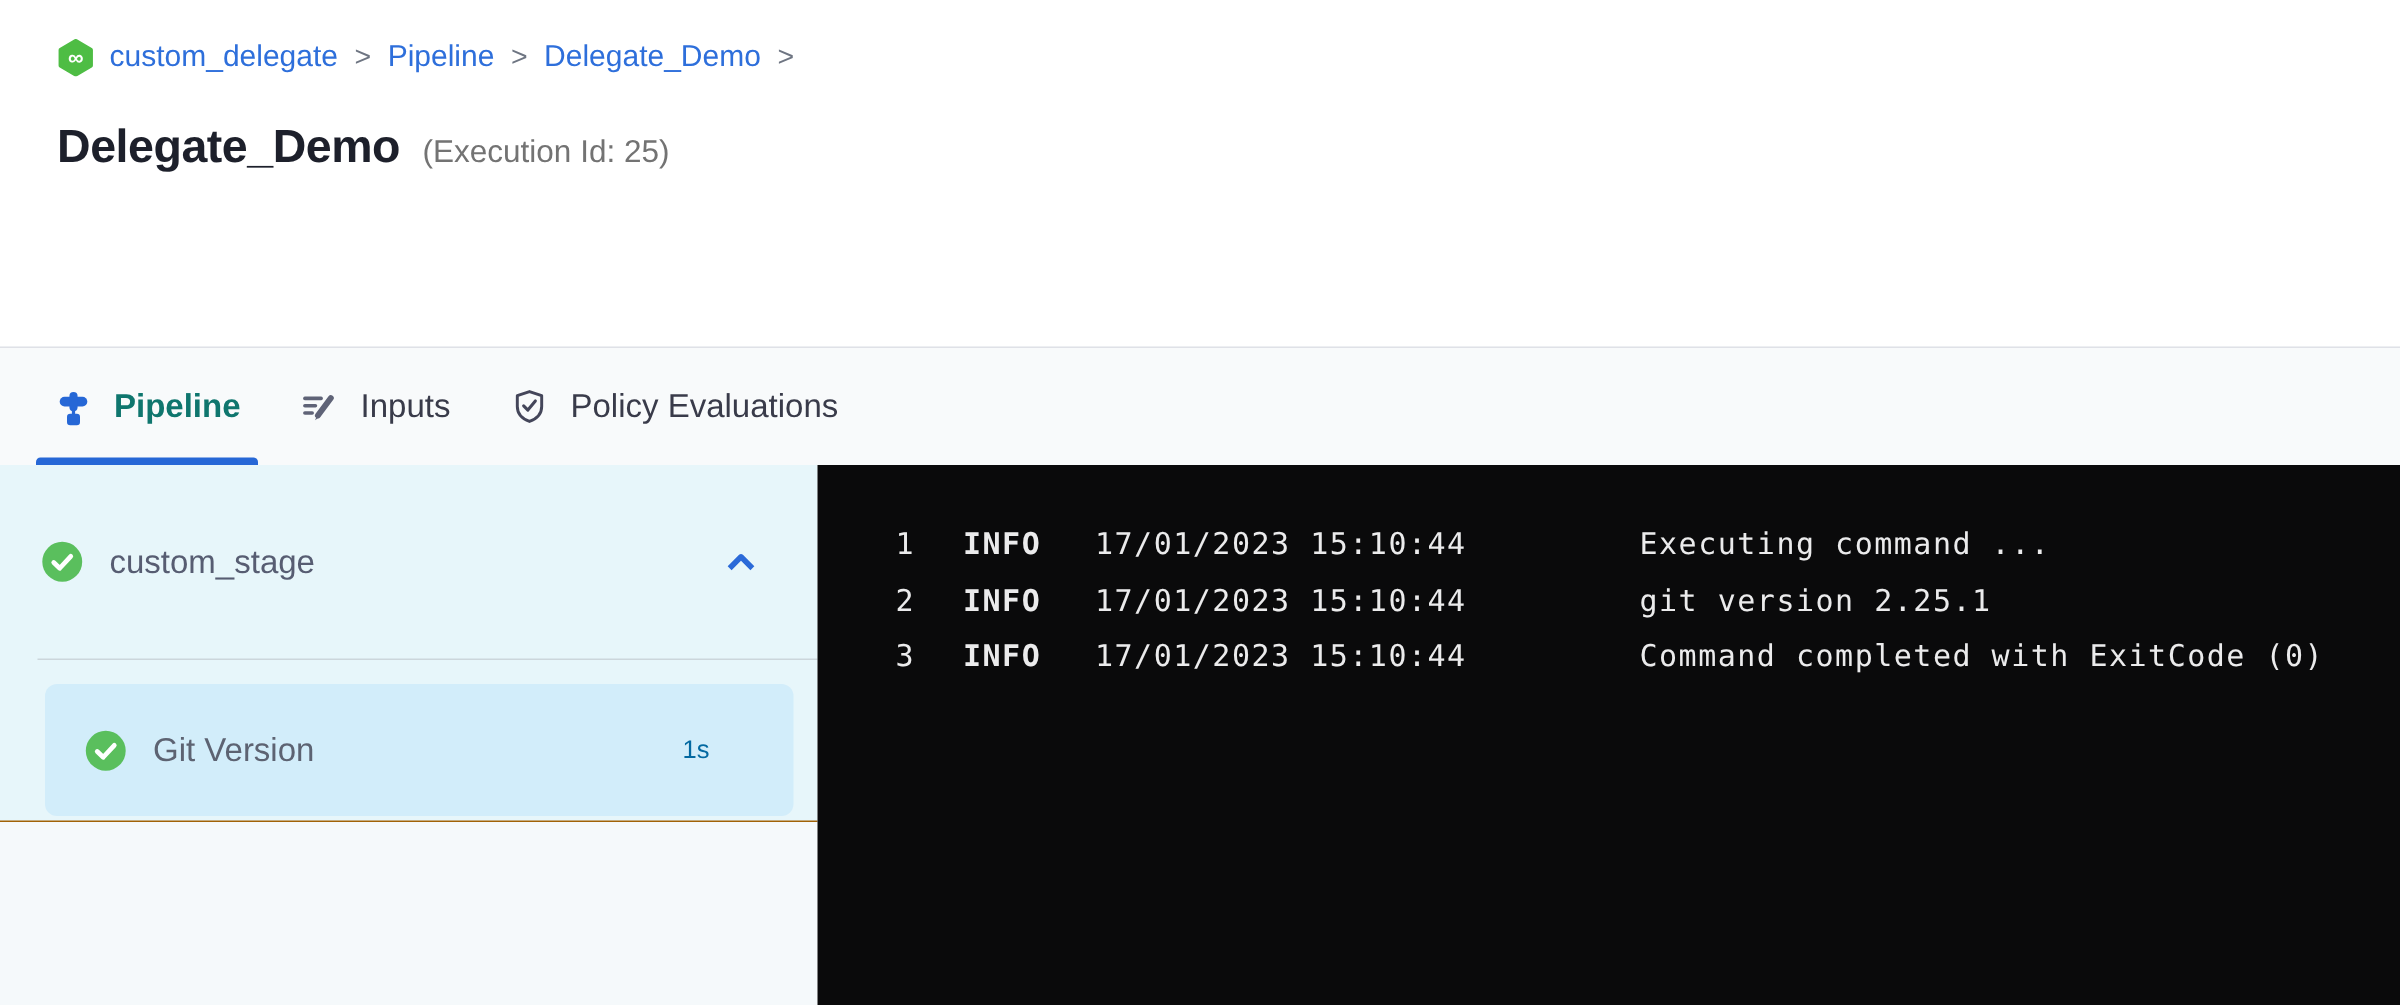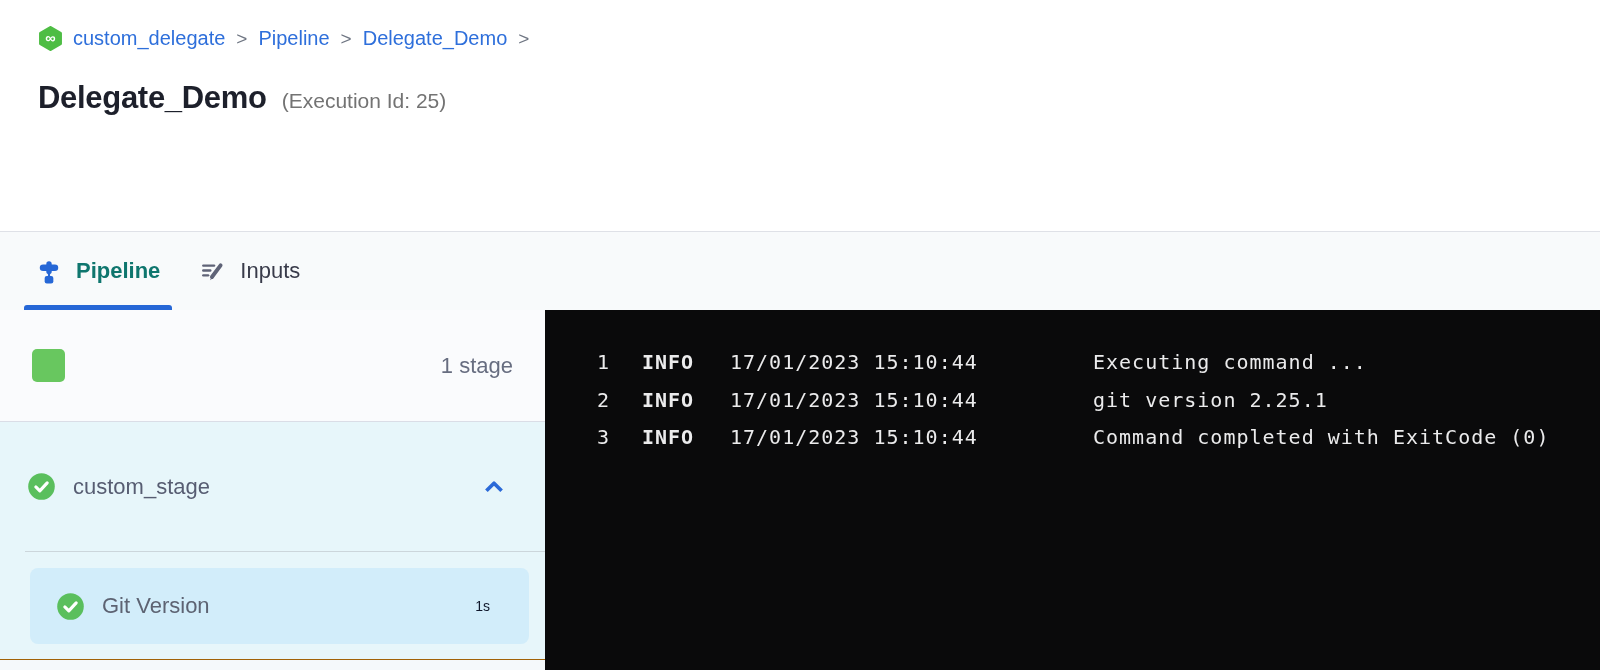--- a/index.html
+++ b/index.html
@@ -36,24 +36,24 @@
                  display: flex; align-items: center; padding: 0 32px; }
   .stage-square { width: 33px; height: 33px; border-radius: 5px; background: #68c75f; }
   .stage-count { margin-left: auto; font-size: 22px; color: #676d80; }
 
   .stage-card { height: 238px; flex: 0 0 238px; background: #e7f6fa; border-bottom: 1px solid #a16207; }
   .stage-header { height: 129px; display: flex; align-items: center; padding: 0 38px 0 27px; cursor: pointer; }
   .check-icon { width: 29px; height: 29px; flex: 0 0 auto; }
   .stage-name { margin-left: 17px; font-size: 22px; color: #575d72; }
   .chevron { margin-left: auto; width: 26px; height: 26px; cursor: pointer; }
   .stage-divider { border-top: 1px solid #ccd6db; margin-left: 25px; }
-  .step-row { margin: 16px 16px 0 30px; height: 76px; border-radius: 8px; background: #d2edfa;
+  .step-row { margin: 16px 16px 0 30px; height: 88px; border-radius: 8px; background: #d2edfa;
               display: flex; align-items: center; padding: 0 20px 0 26px; cursor: pointer; }
   .step-name { margin-left: 17px; font-size: 22px; color: #5d6372; }
-  .step-duration { margin-left: auto; margin-right: 19px; font-size: 14px; color: #0f172a; }
+  .step-duration { margin-left: auto; margin-right: 36px; font-size: 17px; color: #0369a1; }
   .panel-footer { flex: 1; background: #f5f9fb; }
 
   
   .console { flex: 1; background: #0a0a0b; display: flex; flex-direction: column; min-width: 0; }
   .console-header { height: 100px; flex: 0 0 100px; border-bottom: 1px solid #27272b;
                     display: flex; align-items: center; padding-left: 23px; }
   .console-title { font-size: 20px; font-weight: 700; color: #b1b2c0; letter-spacing: 0.3px; }
   .log-area { padding-top: 34px; font-family: "DejaVu Sans Mono", monospace;
               font-size: 20px; letter-spacing: 1px; color: #ebebec; }
   .log-row { display: grid; grid-template-columns: 65px 120px 363px auto; line-height: 37.5px; }
@@ -100,29 +100,32 @@
         <g stroke="#5f6377" stroke-width="2.2" stroke-linecap="round">
           <line x1="3" y1="7" x2="13" y2="7"></line>
           <line x1="3" y1="11.5" x2="9.5" y2="11.5"></line>
           <line x1="3" y1="16" x2="7.5" y2="16"></line>
         </g>
         <line x1="11" y1="17.5" x2="19" y2="6.8" stroke="#5f6377" stroke-width="3.6" stroke-linecap="round"></line>
         <polygon points="9.2,20.5 10.9,16.9 12.6,18.2" fill="#5f6377"></polygon>
       </svg>
       <span>Inputs</span>
     </div>
+    <div class="tab">
+      <svg class="tab-icon" viewBox="0 0 24 24">
+        <path d="M12 2.8 L19.5 5.3 V12 C19.5 16.6 16.4 19.6 12 21.2 C7.6 19.6 4.5 16.6 4.5 12 V5.3 Z" fill="none" stroke="#44465a" stroke-width="1.8" stroke-linejoin="round"></path>
+        <polyline points="8.4,11.6 11,14.2 15.6,8.6" fill="none" stroke="#44465a" stroke-width="1.9" stroke-linecap="round" stroke-linejoin="round"></polyline>
+      </svg>
+      <span>Policy Evaluations</span>
+    </div>
   </div>
 
   <div class="content">
 
     <div class="stage-panel">
-      <div class="summary-row">
-        <div class="stage-square"></div>
-        <span class="stage-count">1 stage</span>
-      </div>
 
       <div class="stage-card">
         <div class="stage-header">
           <svg class="check-icon" viewBox="0 0 24 24">
             <circle cx="12" cy="12" r="11" fill="#5abf5d"></circle>
             <polyline points="7.3,12.4 10.6,15.6 16.7,9" fill="none" stroke="#ffffff" stroke-width="2.6" stroke-linecap="round" stroke-linejoin="round"></polyline>
           </svg>
           <span class="stage-name">custom_stage</span>
           <svg class="chevron" viewBox="0 0 24 24">
             <polyline points="5,15.5 12,8.5 19,15.5" fill="none" stroke="#2b6ad8" stroke-width="3.4" stroke-linejoin="round"></polyline>

